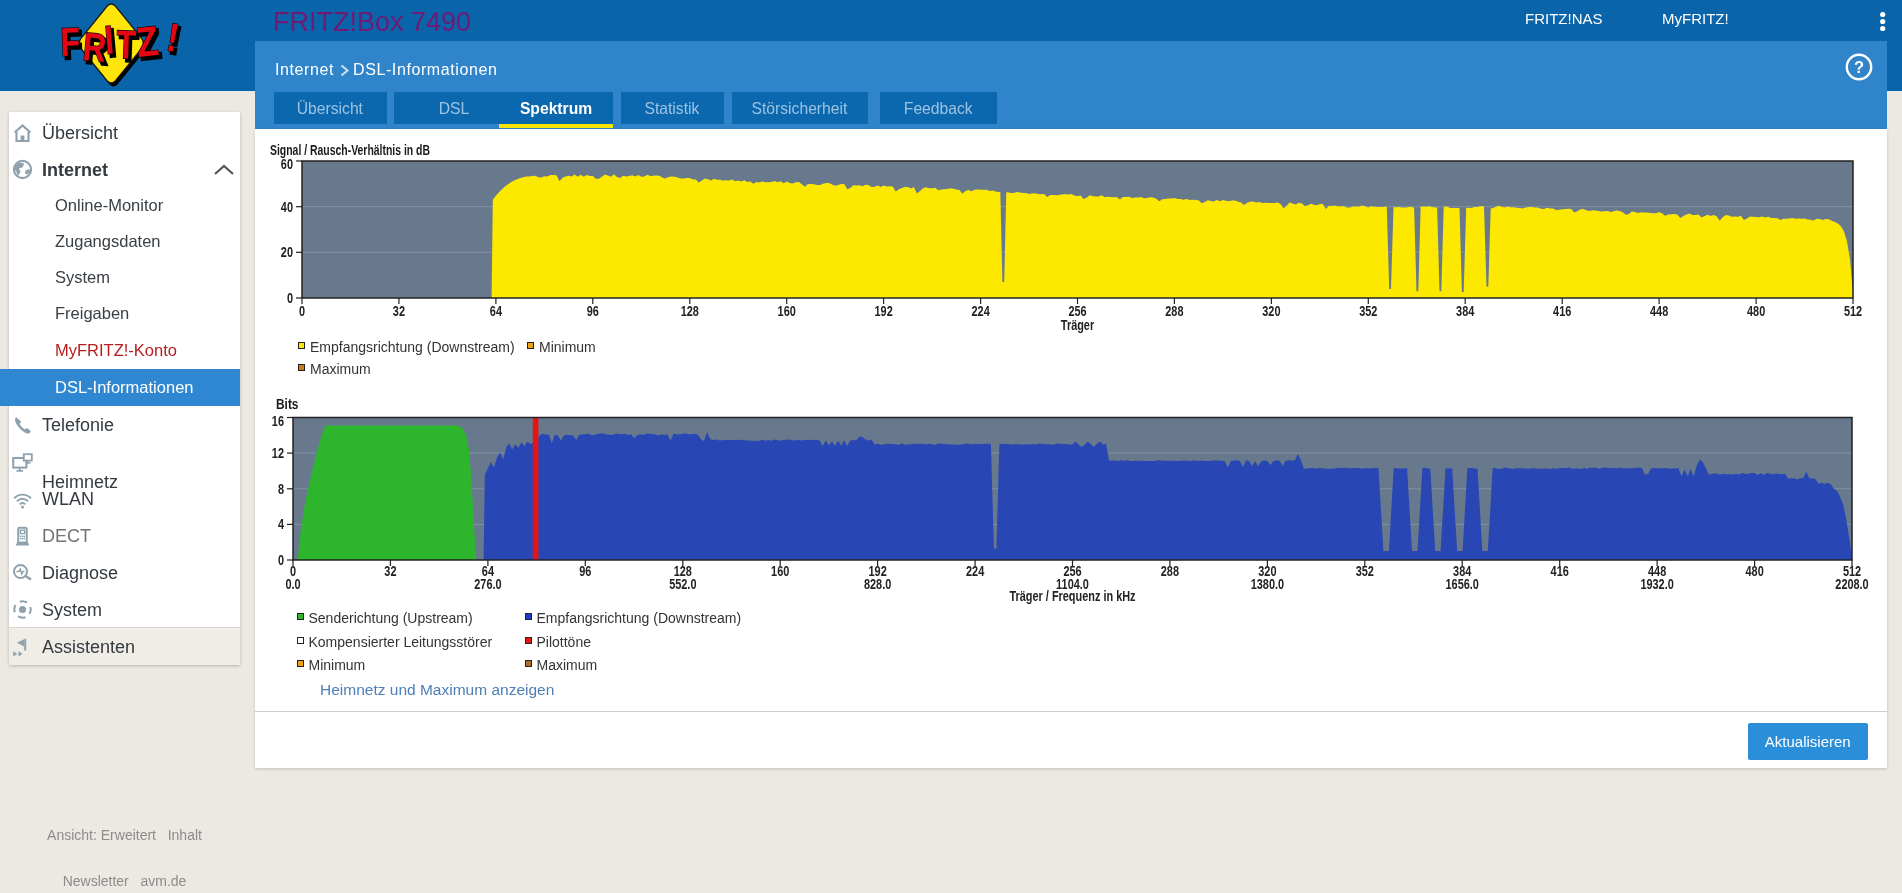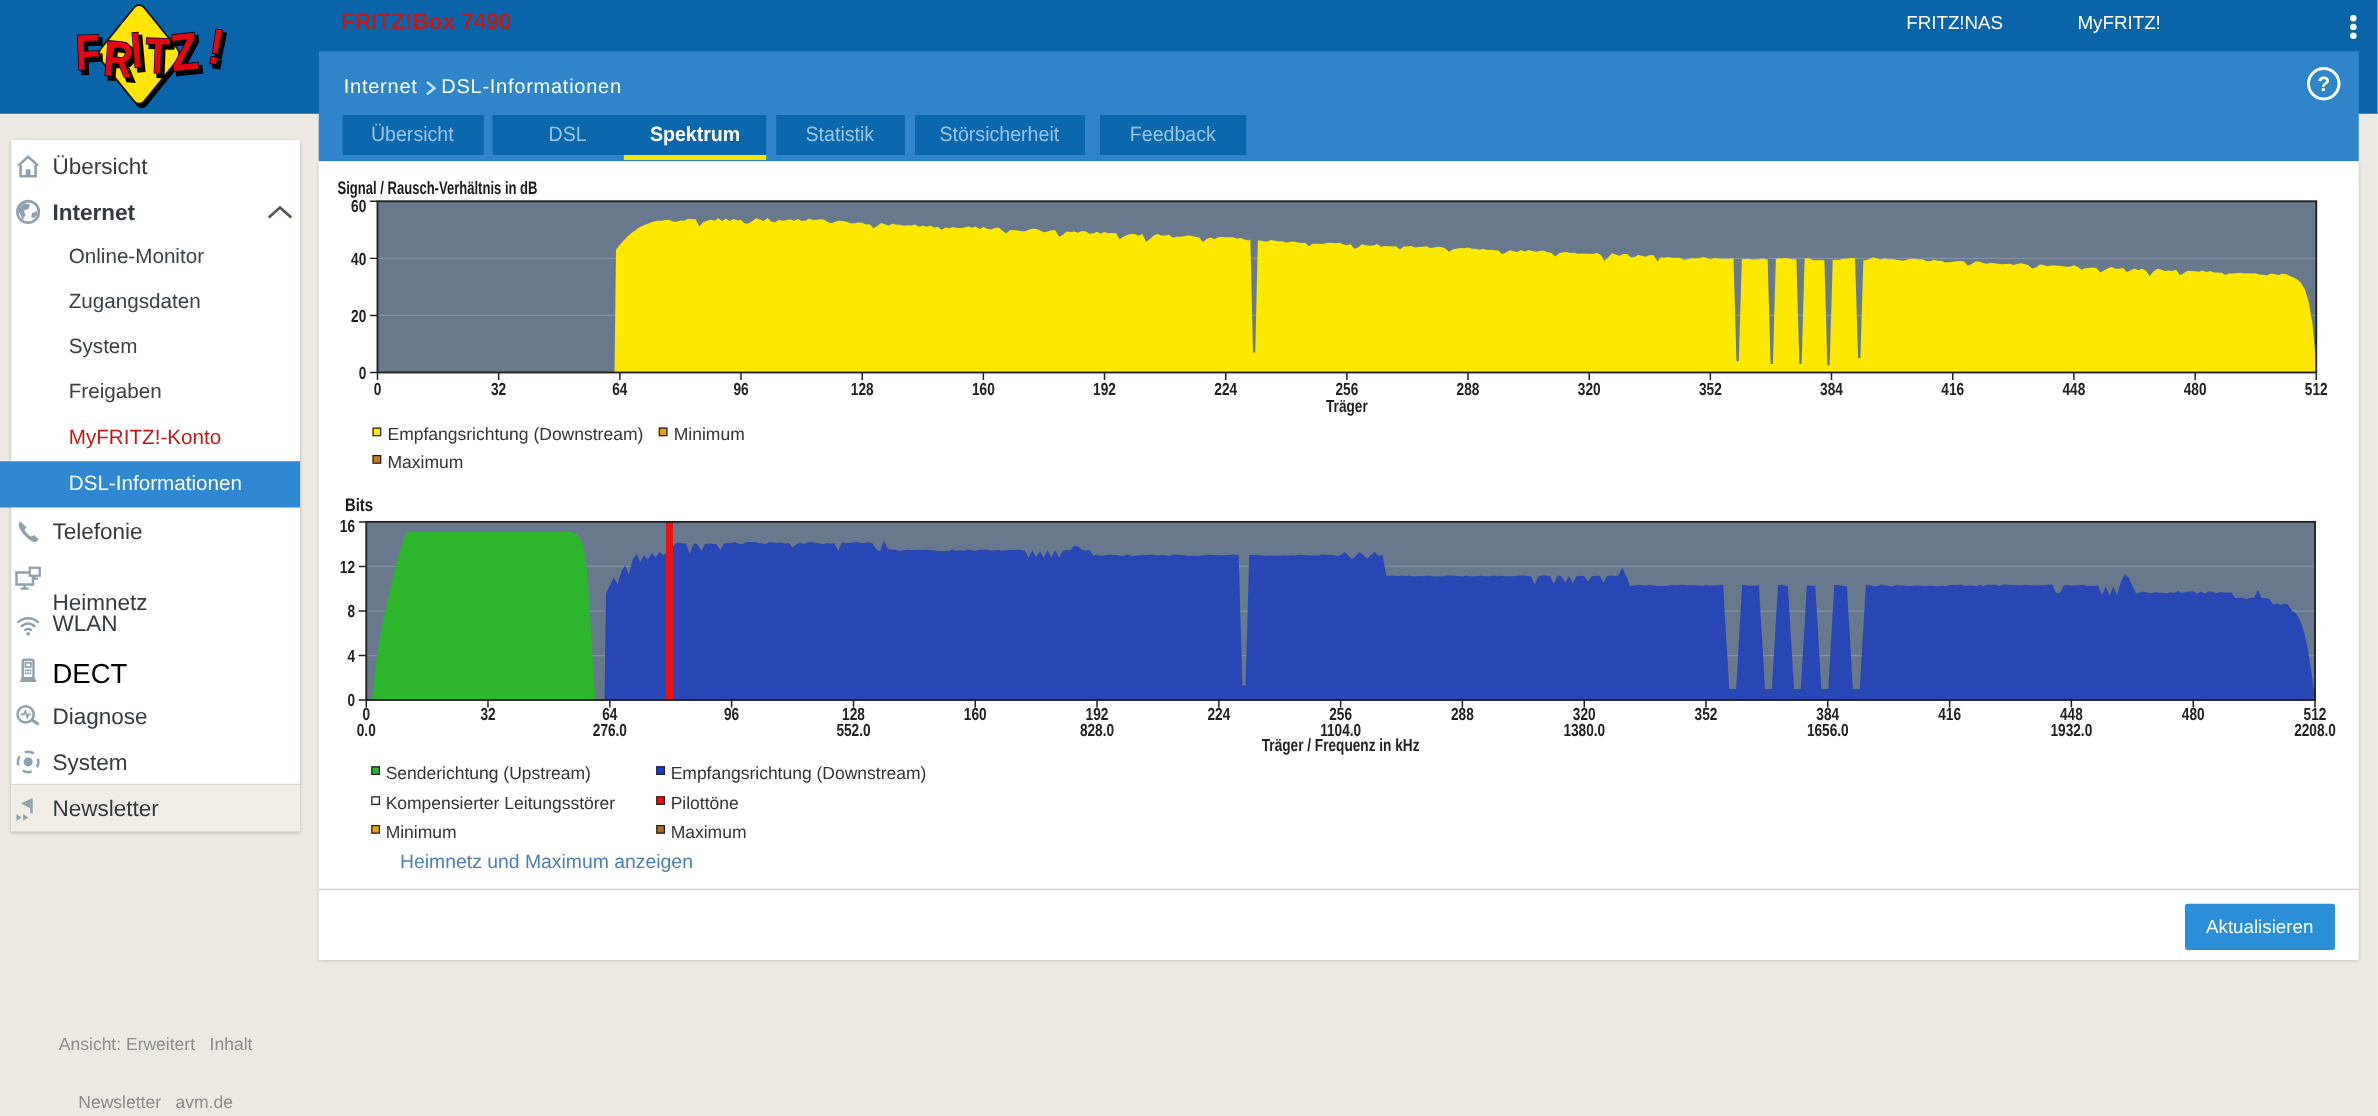--- a/index.html
+++ b/index.html
@@ -7,21 +7,21 @@
 .tab{top:92px;height:31.5px;background:#0c68ae;font-size:16.5px;text-align:center;line-height:32px}
 .tab span{display:inline-block;transform:scaleX(0.95)}
 .leg{font-size:14px;color:#333}
 .ctitle{font-size:14.5px;font-weight:bold;fill:#1a1a1a;font-family:"Liberation Sans",sans-serif}
 .tick{font-size:14px;font-weight:bold;fill:#222;font-family:"Liberation Sans",sans-serif}
 </style></head>
 <body>
 
 <div class="abs" style="left:0;top:0;width:1902px;height:90.5px;background:#0a64aa"></div>
 <div class="abs" style="left:255px;top:41px;width:1632px;height:87.5px;background:#3084c9"></div>
-<div class="abs txt" style="left:273px;top:7px;font-size:18px;font-weight:bold;color:#b91c1c">FRITZ!Box 7490</div>
+<div class="abs txt" style="left:273px;top:7px;font-size:27px;font-weight:normal;color:#701a75">FRITZ!Box 7490</div>
 <div class="abs txt" style="left:1525px;top:10px;font-size:15px;color:#fff">FRITZ!NAS</div>
 <div class="abs txt" style="left:1662px;top:10px;font-size:15px;color:#fff">MyFRITZ!</div>
 <svg class="abs" style="left:1878px;top:10px" width="10" height="24" viewBox="0 0 10 24">
     <g fill="#fff">
       <circle cx="4.7" cy="4.5" r="2.6"></circle>
       <circle cx="4.7" cy="11.5" r="2.6"></circle>
       <circle cx="4.7" cy="18.5" r="2.6"></circle>
     </g>
   </svg>
 
@@ -222,38 +222,38 @@
     <g fill="#8fa1ad">
       <circle cx="9.6" cy="11.3" r="0.9"></circle>
       <circle cx="11.5" cy="11.3" r="0.9"></circle>
       <circle cx="13.4" cy="11.3" r="0.9"></circle>
       <circle cx="9.6" cy="13.6" r="0.9"></circle>
       <circle cx="11.5" cy="13.6" r="0.9"></circle>
       <circle cx="13.4" cy="13.6" r="0.9"></circle>
     </g>
     <path d="M4.8 20.5 L18.2 20.5 L16.8 16.8 L6.2 16.8 Z" fill="#8fa1ad"></path>
   </svg>
-<div class="abs txt" style="left:42px;top:526.0px;font-size:22px;font-weight:normal;color:#000000;">DECT</div>
+<div class="abs txt" style="left:42px;top:526.0px;font-size:18px;font-weight:normal;color:#737373;">DECT</div>
 <svg class="abs" style="left:11px;top:561.2px" width="23" height="23" viewBox="0 0 23 23">
     <circle cx="9.5" cy="10.5" r="6.5" fill="none" stroke="#8fa1ad" stroke-width="2"></circle>
     <path d="M5.5 10.5 L8 10.5 L9.3 8 L10.8 13 L12 10.5 L13.5 10.5" fill="none" stroke="#8fa1ad" stroke-width="1.4"></path>
     <path d="M14.5 15 L20 18.5" stroke="#8fa1ad" stroke-width="2.6"></path>
   </svg>
 <div class="abs txt" style="left:42px;top:562.8px;font-size:18px;font-weight:normal;color:#343a40;">Diagnose</div>
 <svg class="abs" style="left:11px;top:598.0px" width="23" height="23" viewBox="0 0 23 23">
     <circle cx="11.5" cy="11.5" r="3.6" fill="#8fa1ad"></circle>
     <circle cx="11.5" cy="11.5" r="8.2" fill="none" stroke="#8fa1ad" stroke-width="2" stroke-dasharray="7.5 5.4" stroke-dashoffset="3"></circle>
   </svg>
 <div class="abs txt" style="left:42px;top:599.5px;font-size:18px;font-weight:normal;color:#343a40;">System</div>
 <svg class="abs" style="left:11px;top:635.5px" width="23" height="23" viewBox="0 0 23 23">
     <path d="M14.2 2.8 L14.2 14.5" stroke="#8fa1ad" stroke-width="2"></path>
     <path d="M13.2 3.2 L5.8 6.8 L13.2 10.6 Z" fill="#8fa1ad"></path>
     <path d="M2.2 15.2 L6.2 17.9 L2.2 20.6 Z M7.5 15.2 L11.5 17.9 L7.5 20.6 Z" fill="#8fa1ad"></path>
   </svg>
-<div class="abs txt" style="left:42px;top:637.0px;font-size:18px;font-weight:normal;color:#343a40;">Newsletter</div>
+<div class="abs txt" style="left:42px;top:637.0px;font-size:18px;font-weight:normal;color:#343a40;">Assistenten</div>
 <svg class="abs" style="left:213px;top:163px" width="22" height="14" viewBox="0 0 22 14">
     <path d="M2 11 L11 3 L20 11" fill="none" stroke="#51575c" stroke-width="2.2"></path>
   </svg>
 <div class="abs" style="left:9px;top:627px;width:231px;height:1px;background:#d9d6d0"></div>
 
 <svg class="abs" style="left:40px;top:0" width="145" height="95" viewBox="0 0 145 95">
 <rect x="-30" y="-30" width="60" height="60" rx="7" fill="#000" transform="translate(73.5,47) scale(0.81,1) rotate(45)"></rect>
 <rect x="-30" y="-30" width="60" height="60" rx="7" fill="#ffe50a" stroke="#1a1a1a" stroke-width="1.6" transform="translate(71.3,43.5) scale(0.81,1) rotate(45)"></rect>
 <g font-family="Liberation Sans,sans-serif" font-weight="bold" font-size="40">
 <g fill="#000" stroke="#000" stroke-width="2.5" transform="translate(2.6,3)">

